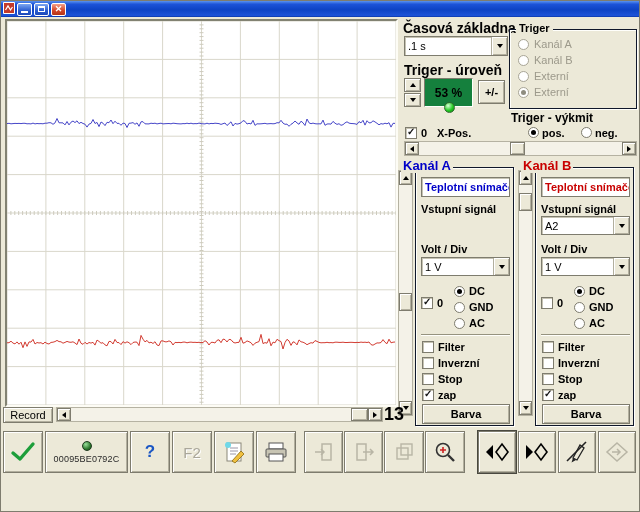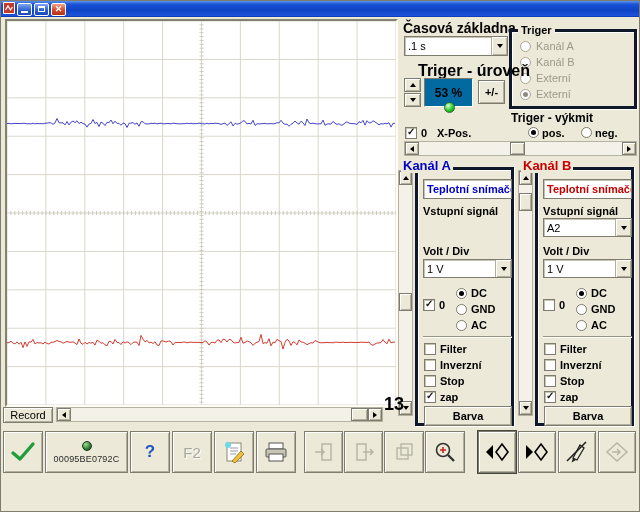--- a/index.html
+++ b/index.html
@@ -28,29 +28,29 @@
     display:flex; align-items:center; justify-content:center; color:#fff; font-size:9px; font-weight:bold; }
   .winbtn.close { background: linear-gradient(180deg,#f3a08a,#d6492b 55%,#b33316); }
   .glyph-min { width:7px; height:2px; background:#fff; margin-top:6px; }
   .glyph-restore { width:7px; height:6px; border:1px solid #fff; border-top-width:2px; }
 
   
   .raised { background:#ece9d8; border:1px solid #7e7c6e;
     box-shadow: inset 1px 1px 0 #ffffff, inset -1px -1px 0 #b2af9e; }
   .sunken { background:#fff; border:1px solid #7e7c6e;
     box-shadow: inset 1px 1px 0 #c6c3b3; }
-  .sunken-flat { background:#0369a1; border:1px solid; border-color:#7e7c6e #fffffb #fffffb #7e7c6e; }
+  .sunken-flat { background:#15803d; border:1px solid; border-color:#7e7c6e #fffffb #fffffb #7e7c6e; }
   .btn { display:flex; align-items:center; justify-content:center; cursor:default; }
 
   
   #scope { left:4px; top:18px; width:393px; height:388px; background:#fff;
     border:2px solid; border-color:#828272 #fdfcf5 #fdfcf5 #828272; }
 
   
-  .groupbox { border:3px solid #0f172a; box-shadow: inset 1px 1px 0 #fffffb, 1px 1px 0 #fffffb; }
+  .groupbox { border:1px solid #0f172a; box-shadow: inset 1px 1px 0 #fffffb, 1px 1px 0 #fffffb; }
   .legend { position:absolute; top:-8px; left:6px; background:#ece9d8; padding:0 3px;
     font-size:11px; font-weight:bold; white-space:nowrap; }
 
   
   .combo { height:20px; background:#fff; border:1px solid #7e7c6e;
     box-shadow: inset 1px 1px 0 #c6c3b3; display:flex; }
   .combo-text { flex:1; font-size:11px; padding:3px 2px 0 3px; overflow:hidden; white-space:nowrap; }
   .combo-btn { width:16px; background:#ece9d8; border-left:1px solid #b2af9e;
     box-shadow: inset 1px 1px 0 #ffffff, inset -1px -1px 0 #b2af9e;
     display:flex; align-items:center; justify-content:center; }
@@ -353,21 +353,21 @@
     <span class="rd gray" style="left:8px; top:9px;"></span>
     <span class="lbl dis abs" style="left:24px; top:8px;">Kanál A</span>
     <span class="rd gray" style="left:8px; top:25px;"></span>
     <span class="lbl dis abs" style="left:24px; top:24px;">Kanál B</span>
     <span class="rd gray" style="left:8px; top:41px;"></span>
     <span class="lbl dis abs" style="left:24px; top:40px;">Externí</span>
     <span class="rd gray on" style="left:8px; top:57px;"></span>
     <span class="lbl dis abs" style="left:24px; top:56px;">Externí</span>
   </div>
 
-  <div class="abs lbl b" style="left:403px; top:61px; font-size:16px;margin-left:14px;">Triger - úroveň</div>
+  <div class="abs lbl b" style="left:403px; top:61px; font-size:14px;">Triger - úroveň</div>
   <div class="abs" style="left:403px; top:77px; width:17px; height:29px;">
     <span class="sb-part btn" style="left:0; top:0; width:17px; height:14px;">
         <i class="tri-up"></i>
       </span>
     <span class="sb-part btn" style="left:0; top:15px; width:17px; height:14px;">
         <i class="tri-down"></i>
       </span>
   </div>
   <div class="abs sunken-flat btn" style="left:423px; top:77px; width:49px; height:29px; font-size:12px; font-weight:bold;">53 %</div>
   <div class="abs raised btn lbl b" style="left:477px; top:79px; width:27px; height:24px;">+/-</div>
@@ -481,21 +481,21 @@
   <div class="abs raised btn lbl" style="left:2px; top:406px; width:50px; height:16px;">Record</div>
   <div class="abs sb-track" style="left:55px; top:406px; width:327px; height:15px;">
     <span class="sb-part btn" style="left:0; top:0; width:14px; height:13px;">
         <i class="tri-left"></i>
       </span>
     <span class="sb-part" style="left:294px; top:0; width:17px; height:13px;"></span>
     <span class="sb-part btn" style="left:311px; top:0; width:14px; height:13px;">
         <i class="tri-right"></i>
       </span>
   </div>
-  <div class="abs" id="record-count" style="left:383px; top:393px;">13</div>
+  <div class="abs" id="record-count" style="left:383px; top:403px;">13</div>
 
   <div class="tb-btn" style="left:2px; width:40px;">
     <svg width="28" height="24" viewBox="0 0 28 24">
         <path d="M4 13 L11 19 L24 4" fill="none" stroke="#1d9e3a" stroke-width="3.4" stroke-linecap="round" stroke-linejoin="round"></path>
       </svg>
   </div>
   <div class="tb-btn" style="left:44px; width:83px;">
     <span class="led" id="led-tb"></span>
     <span id="device-id">00095BE0792C</span>
   </div>

